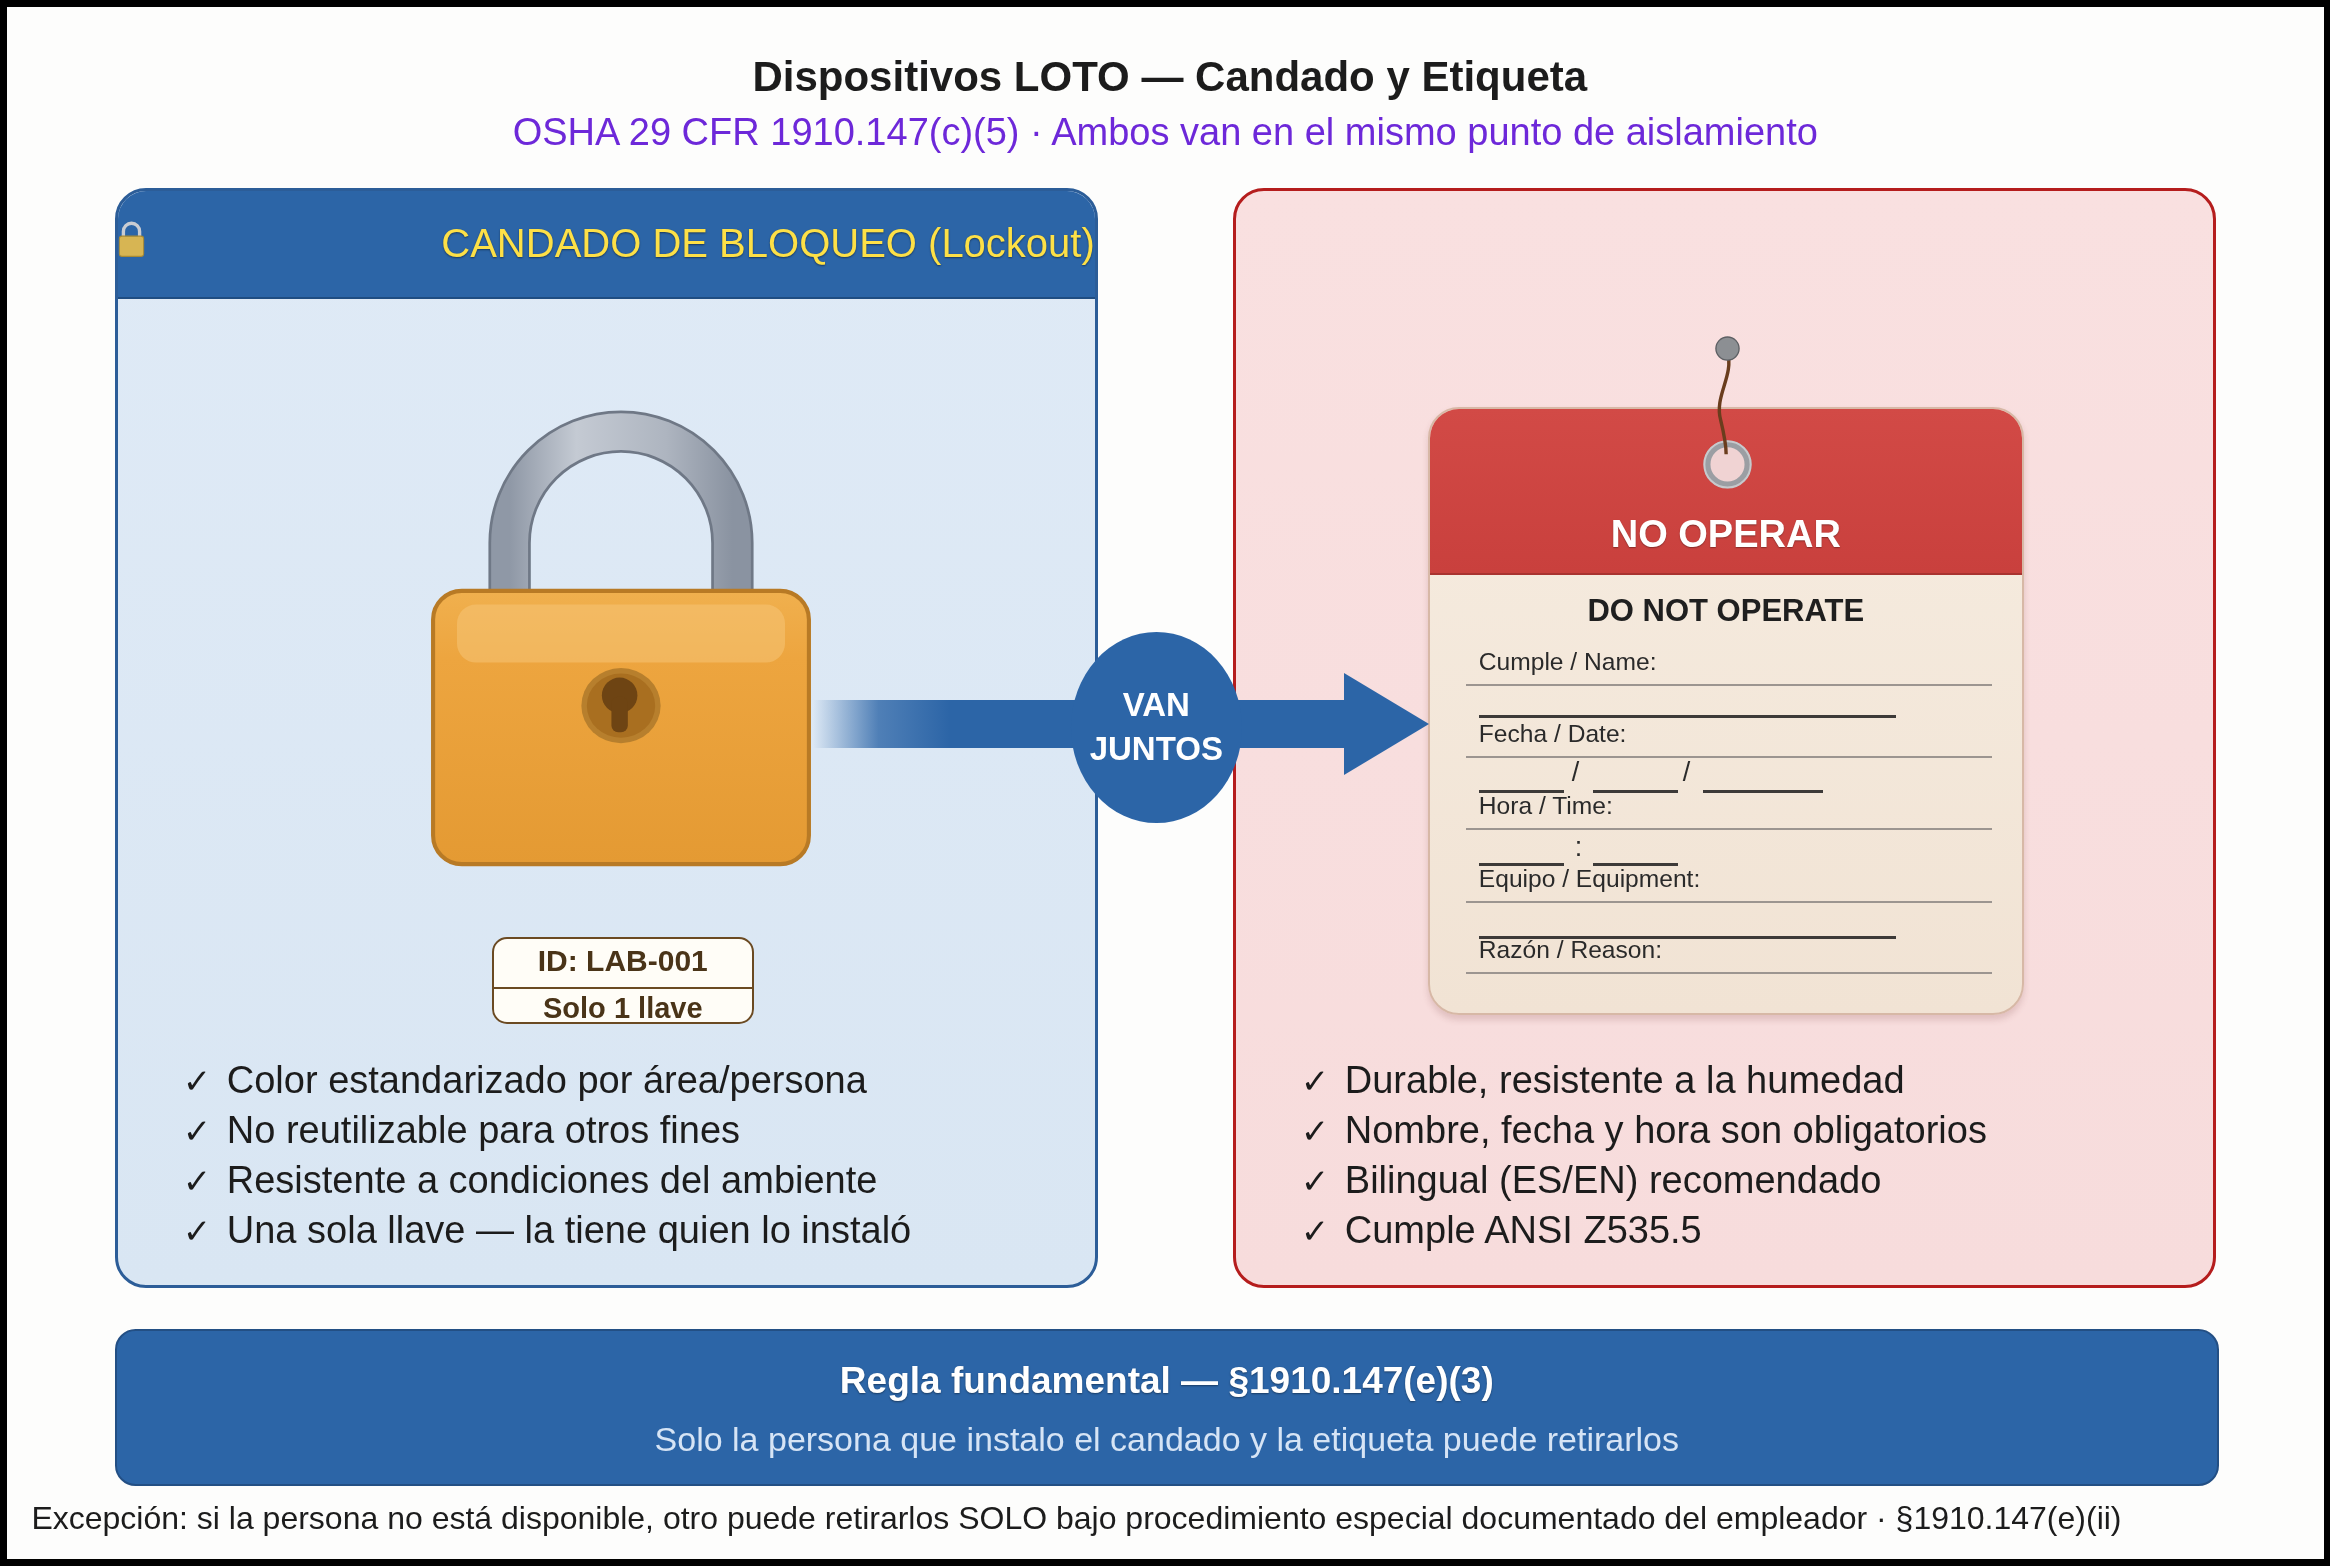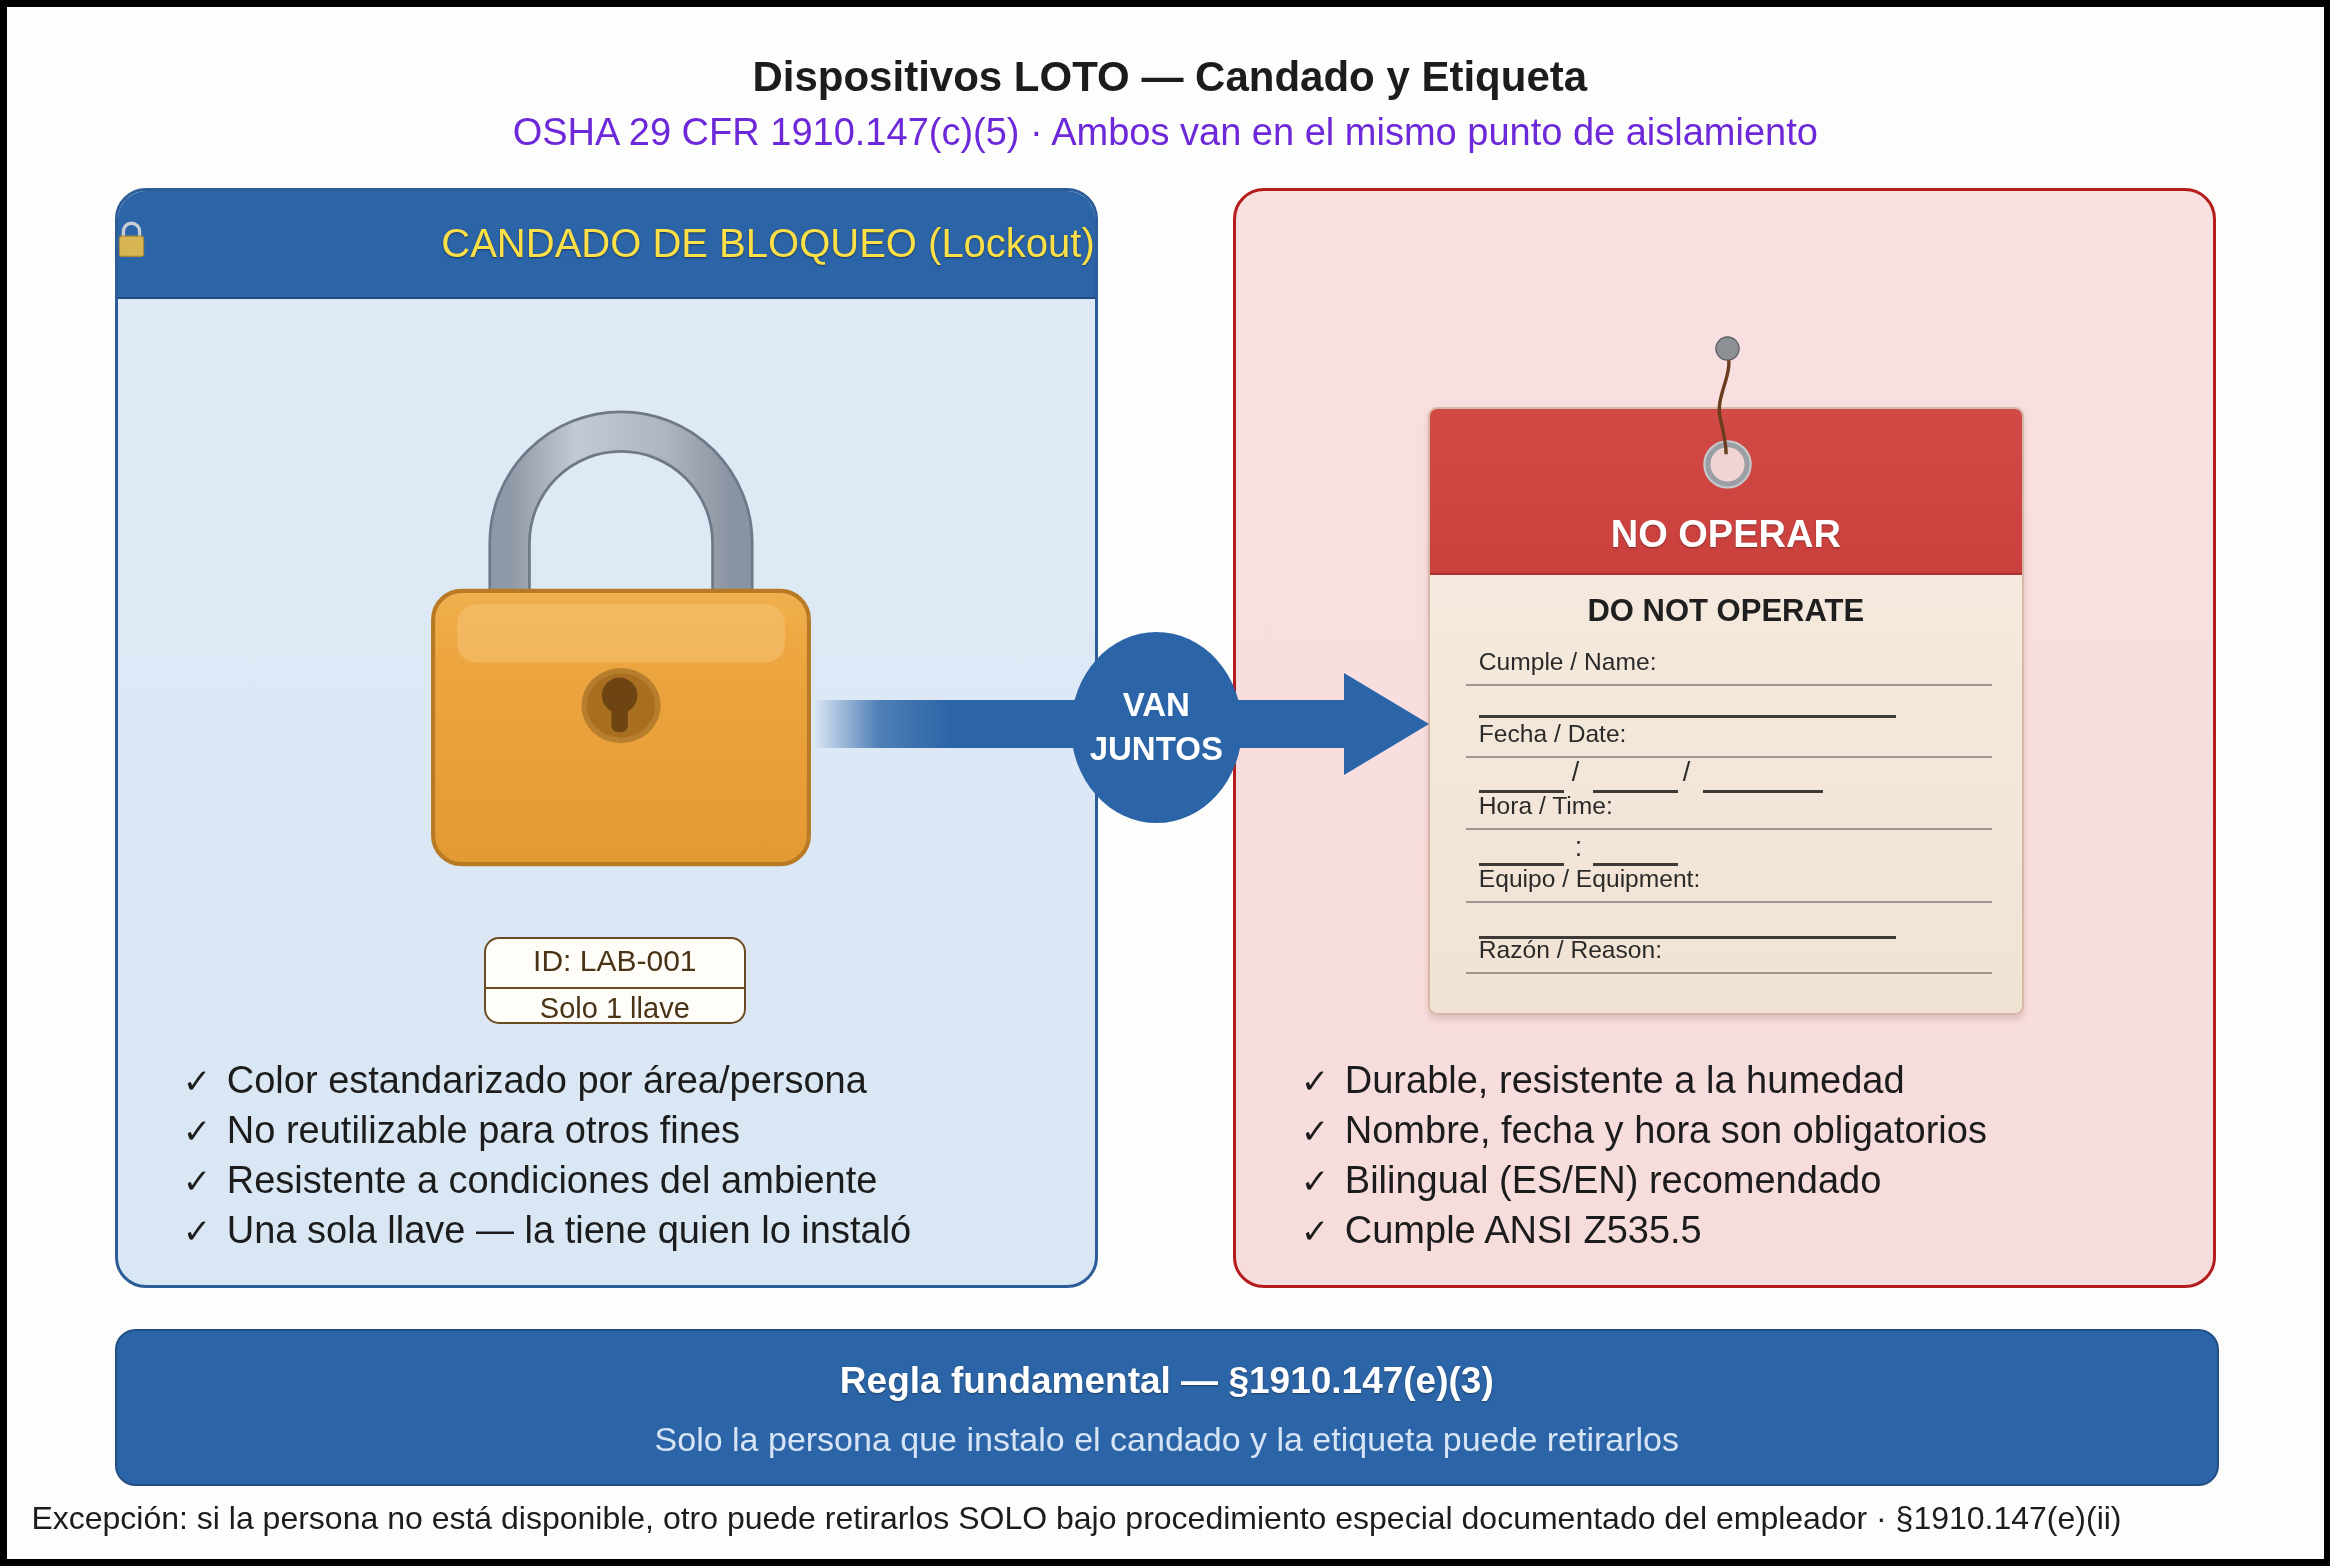--- a/index.html
+++ b/index.html
@@ -17,38 +17,38 @@
   .blue .panel-header { background:#2c65a7; border-bottom:2.7px solid #1f4d82; }
   .red .panel-header  { background:#c41818; border-bottom:2.7px solid #9a1010; }
   .hdr-icon { display:inline-block; }
 
   .bullets { position:absolute; left:65px; top:864px; margin:0; padding:0; list-style:none; }
   .bullets li { font-size:38px; color:#1c1c1c; height:50px; line-height:50px; white-space:nowrap; }
   .bullets .check { display:inline-block; width:44px; font-size:34px; }
 
   
   .lock { position:absolute; left:298px; top:205px; width:410px; height:499px; }
-  .id-label { position:absolute; left:366px; top:721px; width:298px; height:113px; }
+  .id-label { position:absolute; left:374px; top:721px; width:298px; height:113px;font-weight:bold; }
   .id-label .box { position:absolute; left:0; top:25px; width:262px; height:87px; border:2.7px solid #6b4a22; border-radius:15px; background:#fffdf7; box-sizing:border-box; }
   .id-label .id { position:absolute; left:0; right:0; top:5.5px; text-align:center; font-size:30px; color:#4a3418; }
   .id-label .sep { position:absolute; left:0; right:0; top:48px; border-top:2.7px solid #6b4a22; }
   .id-label .keys { position:absolute; left:0; right:0; top:53px; text-align:center; font-size:29px; color:#4a3418; }
   .id-label .pointer { position:absolute; left:117px; top:0; width:0; height:0; }
 
   
   .arrow-band { position:absolute; left:813px; top:700px; width:546px; height:48px;
                 background:linear-gradient(90deg, rgba(44,101,167,0) 0%, rgba(44,101,167,.8) 12%, #2c65a7 25%, #2c65a7 100%); }
   .arrow-head { position:absolute; left:1344px; top:673px; width:0; height:0;
                 border-top:51px solid transparent; border-bottom:51px solid transparent; border-left:85px solid #2c65a7; }
   .arrow-circle { position:absolute; left:1071px; top:632px; width:171px; height:191px; border-radius:50%; background:#2c65a7;
                   display:flex; flex-direction:column; align-items:center; justify-content:center; color:#fff; font-size:33px; font-weight:700; line-height:44px; }
 
   
   .tag-hook { position:absolute; left:0; top:0; }
-  .tag { position:absolute; left:1427px; top:406px; width:596px; height:608px; border-radius:9px; overflow:hidden;
+  .tag { position:absolute; left:1427px; top:406px; width:596px; height:608px; border-radius:31px; overflow:hidden;
          background:linear-gradient(180deg,#f6ece0,#f1e3d4); border:2px solid #d7b8a6; box-sizing:border-box; box-shadow:0 4.1px 6.8px rgba(120,60,60,.18); }
   .tag-top { position:absolute; left:0; right:0; top:0; height:164px; background:linear-gradient(180deg,#d24a46,#c9403d); border-bottom:2px solid #a83330; }
   .tag-title { position:absolute; left:0; right:0; top:104px; text-align:center; font-size:38px; font-weight:700; color:#fff; text-shadow:0 1.4px 1.4px rgba(0,0,0,.35); }
   .tag-subtitle { position:absolute; left:0; right:0; top:184px; text-align:center; font-size:31px; font-weight:700; color:#1f1f1f; }
   .field { position:absolute; left:49px; font-size:24.6px; color:#2a2a2a; }
   .rule { position:absolute; left:36px; width:526px; border-top:2.7px solid #9c9590; }
   .blank { position:absolute; border-top:3.4px solid #3d3a38; }
   .sep-char { position:absolute; font-size:27px; color:#2a2a2a; }
 
   

